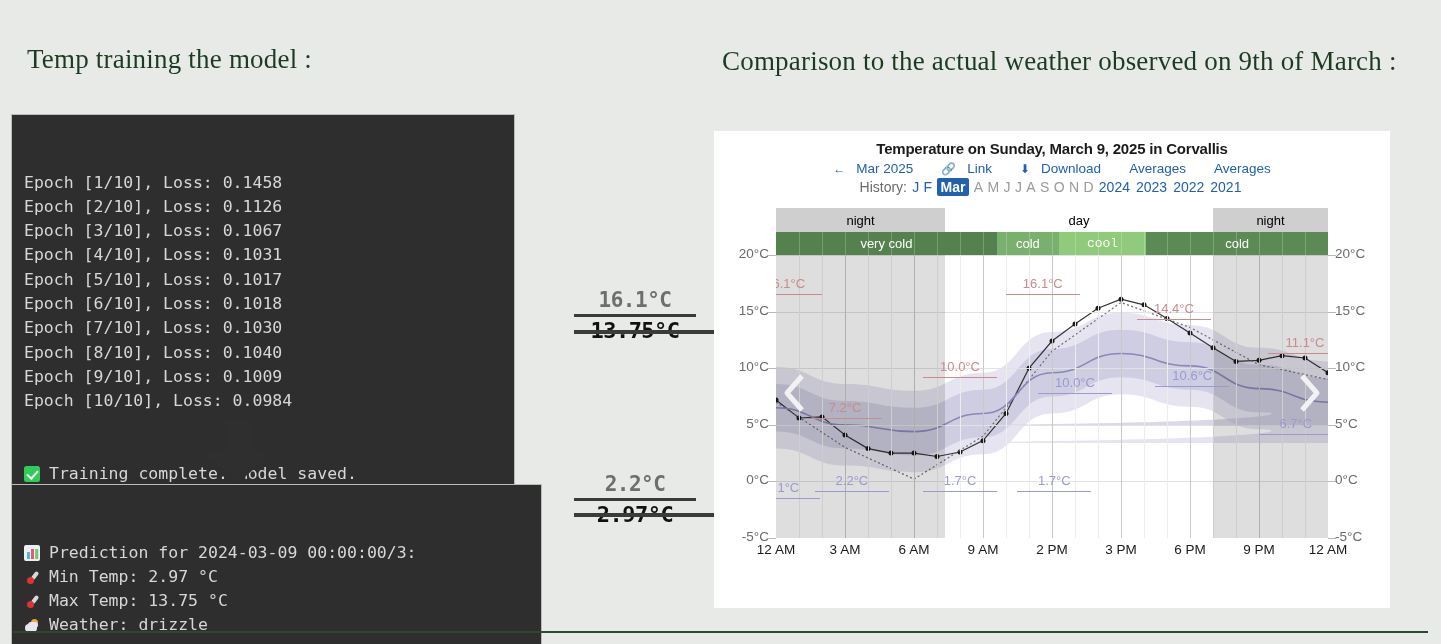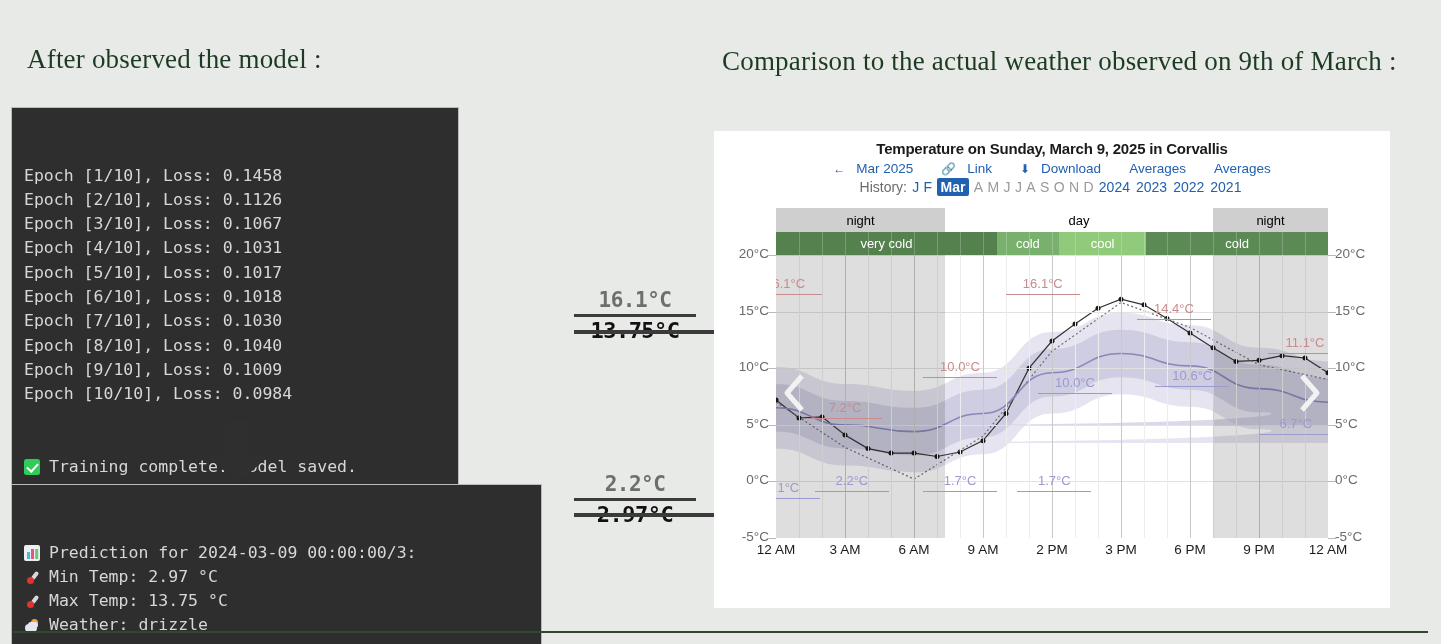--- a/index.html
+++ b/index.html
@@ -26,21 +26,21 @@
   .terminal {
     background:#2e2e2e;
     border:1px solid #b9bcb8;
     color:#d7d7d7;
     font-family:"DejaVu Sans Mono", monospace;
     font-size:16.5px;
     line-height:24.3px;
     padding:7px 10px 8px 12px;
     white-space:pre;
   }
-  #train-log { position:absolute; left:11px; top:107px; width:448px; }
+  #train-log { position:absolute; left:11px; top:114px; width:504px; }
   #prediction-box { position:absolute; left:11px; top:484px; width:531px; }
 
   .log-line { display:block; }
   .emoji-line { display:flex; align-items:center; gap:9px; }
 
   
   .check-badge {
     width:16px; height:16px; background:#2fcc57; border-radius:2.5px;
     position:relative; display:inline-block; flex:0 0 16px;
   }
@@ -139,21 +139,21 @@
   .tlabel.hi { color:#c98b8b; }
   .tlabel.lo { color:#9a9ad0; }
 
   .chev { position:absolute; width:26px; height:40px; }
 </style>
 </head>
 <body>
 
 <div class="left-col">
 
-  <div class="heading" id="left-heading">After observed the model :</div>
+  <div class="heading" id="left-heading">Temp training the model :</div>
 
   <div class="terminal" id="train-log">
     <div id="train-log-lines"><span class="log-line">Epoch [1/10], Loss: 0.1458</span><span class="log-line">Epoch [2/10], Loss: 0.1126</span><span class="log-line">Epoch [3/10], Loss: 0.1067</span><span class="log-line">Epoch [4/10], Loss: 0.1031</span><span class="log-line">Epoch [5/10], Loss: 0.1017</span><span class="log-line">Epoch [6/10], Loss: 0.1018</span><span class="log-line">Epoch [7/10], Loss: 0.1030</span><span class="log-line">Epoch [8/10], Loss: 0.1040</span><span class="log-line">Epoch [9/10], Loss: 0.1009</span><span class="log-line">Epoch [10/10], Loss: 0.0984</span></div>
     <div class="emoji-line">
       <span class="check-badge"></span>
       <span>Training complete. Model saved.</span>
     </div>
   </div>
 
   <svg id="down-arrow" viewBox="0 0 74 62">
@@ -204,21 +204,21 @@
           <span>night</span>
         </div>
       </div>
     <div class="band-row" id="band-comfort">
         <div class="band-seg" style="left: 0px; width: 220.8px; background: rgb(85, 129, 79);">
           <span>very cold</span>
         </div>
         <div class="band-seg" style="left: 220.8px; width: 62.1px; background: rgb(121, 176, 109);">
           <span>cold</span>
         </div>
-        <div class="band-seg" style="left: 282.9px; width: 87.4px; background: rgb(143, 203, 122);">
+        <div class="band-seg" style="left: 282.9px; width: 87.4px; background: rgb(143, 203, 122); font-family: Liberation Mono, monospace;">
           <span>cool</span>
         </div>
         <div class="band-seg" style="left: 370.3px; width: 181.7px; background: rgb(92, 138, 84);">
           <span>cold</span>
         </div>
         <div style="position: absolute; top: 0px; height: 100%; width: 1px; background: rgba(255, 255, 255, 0.22); left: 23px;"></div>
         <div style="position: absolute; top: 0px; height: 100%; width: 1px; background: rgba(255, 255, 255, 0.22); left: 46px;"></div>
         <div style="position: absolute; top: 0px; height: 100%; width: 1px; background: rgba(255, 255, 255, 0.22); left: 69px;"></div>
         <div style="position: absolute; top: 0px; height: 100%; width: 1px; background: rgba(255, 255, 255, 0.22); left: 92px;"></div>
         <div style="position: absolute; top: 0px; height: 100%; width: 1px; background: rgba(255, 255, 255, 0.22); left: 115px;"></div>

